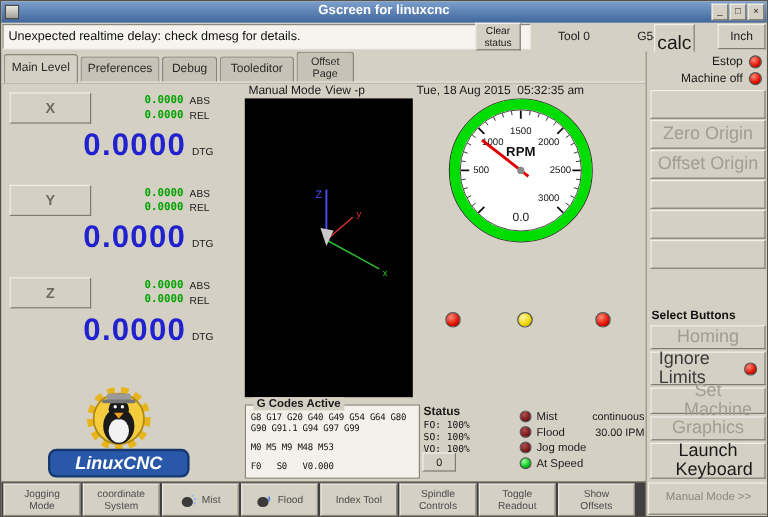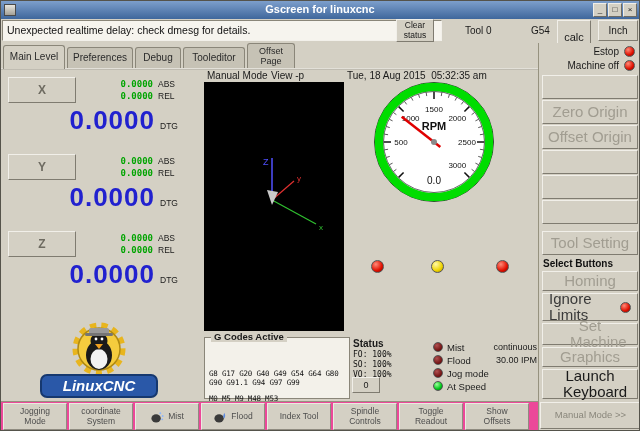--- a/index.html
+++ b/index.html
@@ -20,21 +20,21 @@
   
   .statusrow{position:absolute;left:0;top:18px;width:100%;height:24px;background:#d4d0c4;}
   .msg-entry{position:absolute;left:1px;top:1px;width:440px;height:21px;background:#f6f4ee;
     border:1px solid;border-color:#8a8679 #f2f0ea #f2f0ea #8a8679;
     font-size:10.5px;line-height:19px;padding-left:4px;color:#111;}
   .btn{background:#d4d0c4;border:1px solid;border-color:#f1efe9 #7f7b70 #7f7b70 #f1efe9;
     color:#1a1a1a;font-family:inherit;}
   .clear-btn{position:absolute;left:395px;top:0px;width:38px;height:23px;
     font-size:8.5px;line-height:1.1;text-align:center;padding:1px;}
   .sb-text{position:absolute;top:6px;font-size:10px;color:#1a1a1a;}
-  .calc-btn{position:absolute;left:556px;top:1px;width:34px;height:33px;font-size:11px;}
+  .calc-btn{position:absolute;left:544px;top:1px;width:34px;height:33px;font-size:16px;}
   .inch-btn{position:absolute;left:597px;top:1px;width:40px;height:21px;font-size:10px;}
 
   
   .tab{position:absolute;border:1px solid #8a8679;border-bottom:none;border-radius:3px 3px 0 0;
     background:#c6c2b5;font-size:10px;color:#2a2a2a;text-align:center;
     display:flex;align-items:center;justify-content:center;line-height:1.05;}
   .tab.active{background:#d4d0c4;z-index:3;}
   .nb-line{position:absolute;top:67px;left:0;width:537px;height:2px;
     background:linear-gradient(#f4f2ec,#aeaa9e);}
 
@@ -61,21 +61,21 @@
   .led-green{background:radial-gradient(circle at 35% 30%,#9cff9c,#00c818 60%,#006810);}
   .led-off{background:radial-gradient(circle at 35% 30%,#b05050,#701010 70%,#420707);}
   .led13{position:absolute;width:13px;height:13px;border:1px solid #555;}
 
   
   .gframe{position:absolute;left:203px;top:336px;width:146px;height:62px;
     background:#f3f1ea;border:1px solid #8a8679;}
   .gframe-title{position:absolute;left:210px;top:330px;background:#d4d0c4;
     padding:0 3px;font-size:9.5px;font-weight:bold;color:#1a1a1a;z-index:2;}
   .gline{position:absolute;left:4px;font-family:"DejaVu Sans Mono",monospace;
-    font-size:7.5px;letter-spacing:-0.2px;color:#111;margin-top:26px;}
+    font-size:7.5px;letter-spacing:-0.2px;color:#111;}
   .pre{white-space:pre;}
 
   
   .stitle{position:absolute;left:352px;top:337px;font-size:10px;font-weight:bold;color:#1a1a1a;}
   .sline{position:absolute;left:352px;font-family:"DejaVu Sans Mono",monospace;
     font-size:8px;color:#111;}
   .spin{position:absolute;left:351px;top:376px;width:28px;height:16px;
     font-size:9px;text-align:center;line-height:14px;}
 
   
@@ -98,21 +98,21 @@
   .rb.on{color:#1a1a1a;}
   .rb.dim{color:#8a877c;}
   .rlabel{position:absolute;left:4px;font-size:10px;font-weight:bold;color:#111;text-align:right;}
   .ignore-btn{justify-content:space-between;padding:0 6px;color:#3a3a3a;text-align:left;}
   .ignore-btn .led{width:11px;height:11px;border:1px solid #555;flex:none;}
   .wrapnarrow{display:inline-block;max-width:40px;}
   .wrapmid{display:inline-block;max-width:54px;}
 
   
   .toolbar{position:absolute;left:0;top:400px;width:537px;height:31px;
-    border-top:1px solid #96927f;background:#ec4899;}
+    border-top:1px solid #96927f;background:#404040;}
   .tb{position:absolute;top:1px;width:64px;height:27px;background:#d4d0c4;
     border:1px solid;border-color:#ebe9e1 #8f8b80 #8f8b80 #ebe9e1;
     font-size:8.5px;line-height:1.1;color:#4d4d4d;font-family:inherit;
     display:flex;align-items:center;justify-content:center;gap:3px;text-align:center;}
   .tb .lab{display:inline-block;max-width:48px;}
   .tb-icon{width:15px;height:15px;flex:none;}
 </style>
 </head>
 <body>
 
@@ -296,21 +296,20 @@
       <span>Machine off</span>
       <span class="led led-red"></span>
     </div>
 
     <button class="btn rb" style="top:32px;height:24px"></button>
     <button class="btn rb" style="top:57px;height:24px">Zero Origin</button>
     <button class="btn rb" style="top:82px;height:24px">Offset Origin</button>
     <button class="btn rb" style="top:107px;height:24px"></button>
     <button class="btn rb" style="top:132px;height:24px"></button>
     <button class="btn rb" style="top:157px;height:24px"></button>
-    <button class="btn rb" style="top:188px;height:24px">Tool Setting</button>
 
     <span class="rlabel" style="top:215px">Select Buttons</span>
 
     <button class="btn rb" style="top:228px;height:20px">Homing</button>
     <button class="btn rb ignore-btn" style="top:250px;height:28px">
       <span class="wrapnarrow">Ignore Limits</span>
       <span class="led led-red"></span>
     </button>
     <button class="btn rb" style="top:280px;height:22px">
       <span class="wrapnarrow">Set Machine</span>

